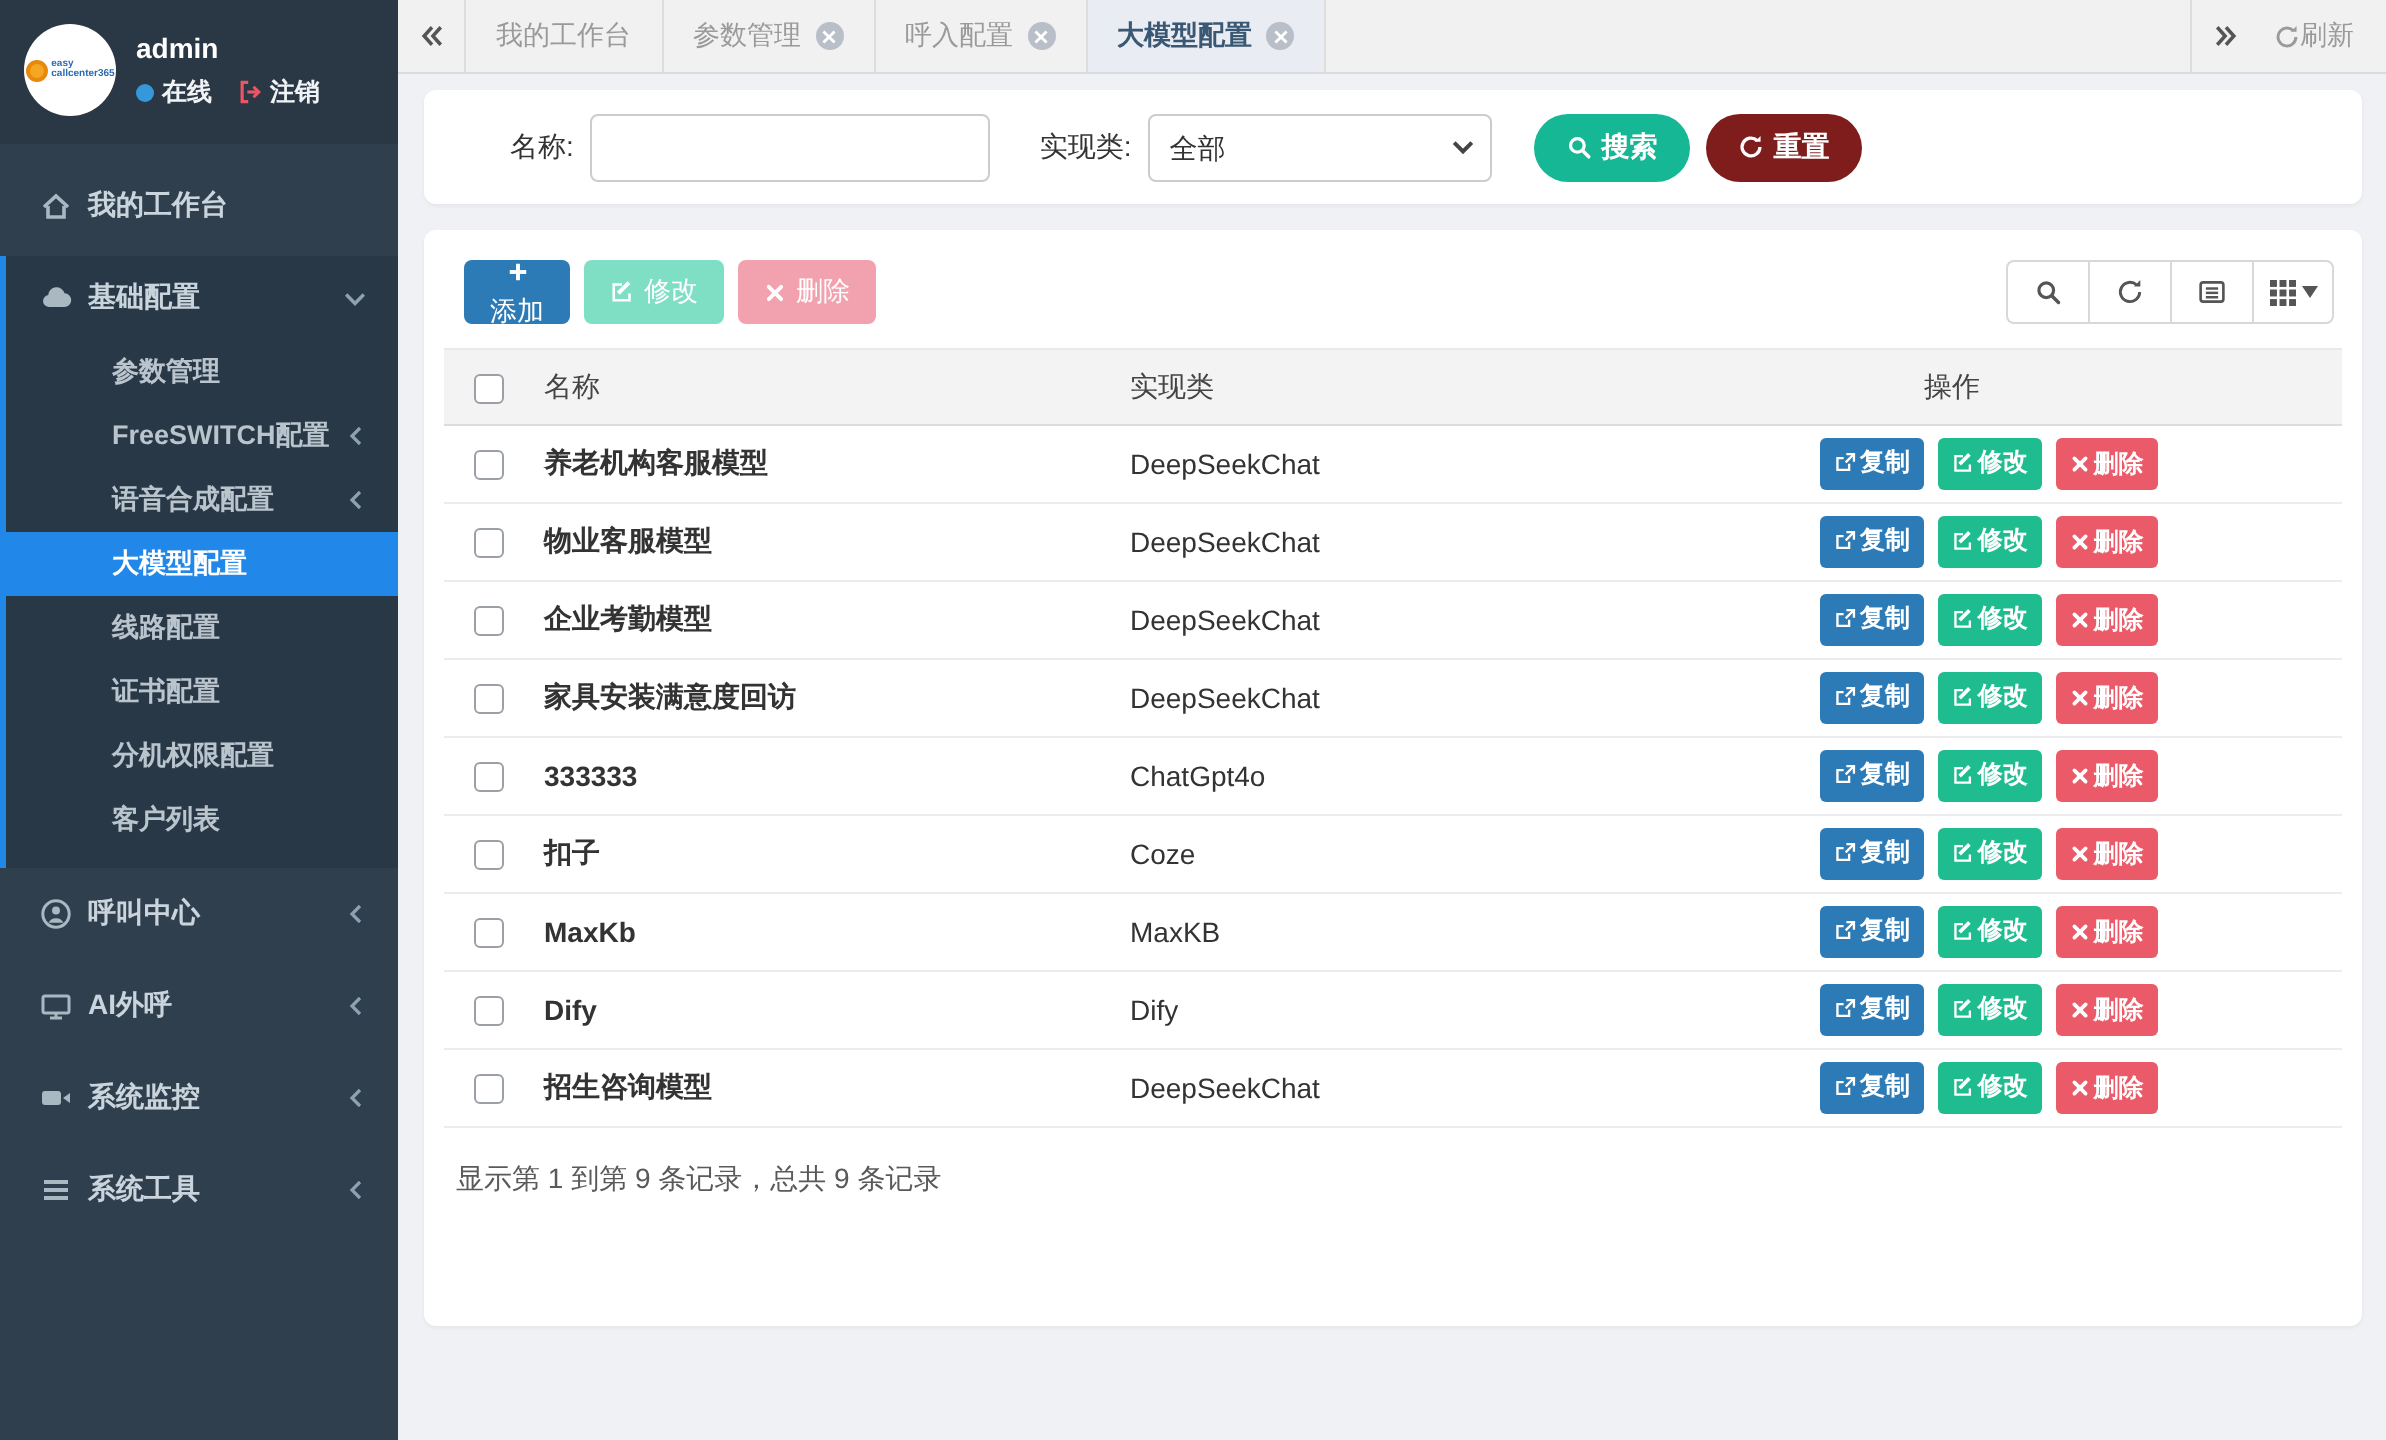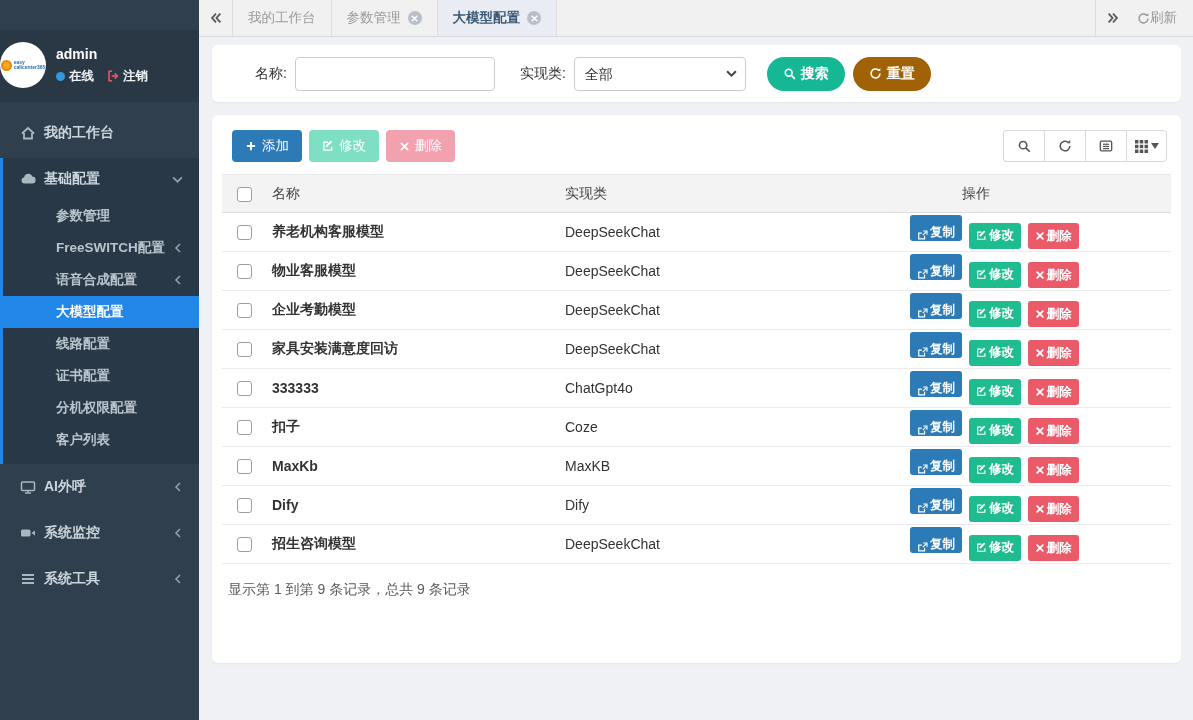--- a/index.html
+++ b/index.html
@@ -2,21 +2,21 @@
 <html><head>
 <meta charset="utf-8">
 <style>
   * { margin:0; padding:0; box-sizing:border-box; }
   html,body { width:1193px; height:720px; overflow:hidden; }
   body { font-family:"Liberation Sans","DejaVu Sans",sans-serif; font-size:14px; color:#333; background:#f0f1f4; }
   .app { display:flex; width:1193px; height:720px; }
 
   
   .sidebar { flex:0 0 199px; background:#2f3f4e; color:#c8d2da; overflow:hidden; }
-  .user-panel { display:flex; align-items:center; gap:10px; padding:12px 10px 14px 0; background:#2a3744;margin-top:30px; }
+  .user-panel { display:flex; align-items:center; gap:10px; padding:12px 10px 14px 12px; background:#2a3744; }
   .avatar { width:46px; height:46px; border-radius:50%; background:#fff; display:flex; align-items:center; justify-content:center; gap:2px; flex:none; }
   .logo-dot { width:11px; height:11px; border-radius:50%; background:#f5a623; border:2px solid #e8890c; }
   .logo-text { font-size:5px; color:#2a6bb5; line-height:5px; font-weight:bold; }
   .user-name { color:#fff; font-weight:bold; font-size:14px; margin-bottom:6px; }
   .user-status-row { display:flex; align-items:center; gap:4px; font-size:12.5px; color:#f0f3f5; font-weight:bold; }
   .status-dot { width:9px; height:9px; border-radius:50%; background:#3598db; display:inline-block; }
   .logout-link { display:flex; align-items:center; gap:3px; margin-left:8px; color:#f0f3f5; cursor:pointer; }
   .logout-link .licon { color:#ed5565; display:flex; }
 
   nav { padding-top:8px; }
@@ -45,45 +45,45 @@
 
   .search-panel { height:57px; display:flex; align-items:center; padding-left:43px; margin-bottom:13px; }
   .form-label { color:#333; margin-right:8px; }
   .name-input { width:200px; height:34px; border:1px solid #ccc; border-radius:4px; padding:0 10px; font-size:14px; outline:none; font-family:inherit; }
   .impl-label { margin-left:25px; }
   .select-wrap { position:relative; width:172px; }
   .impl-select { width:100%; height:34px; border:1px solid #ccc; border-radius:4px; padding:0 26px 0 10px; font-size:14px; appearance:none; -webkit-appearance:none; background:#fff; font-family:inherit; color:#333; }
   .select-wrap .sel-chev { position:absolute; right:9px; top:11px; color:#444; pointer-events:none; display:flex; }
   .pill-btn { display:flex; align-items:center; gap:5px; height:34px; padding:0 16px; border:none; border-radius:17px; color:#fff; font-size:14px; font-weight:bold; cursor:pointer; font-family:inherit; }
   .btn-search { background:#15b795; margin-left:21px; }
-  .btn-reset { background:#a16207; margin-left:8px; }
+  .btn-reset { background:#7f1d1d; margin-left:8px; }
 
   .table-panel { height:548px; padding:15px 0 0 0; display:flex; flex-direction:column; }
   .table-toolbar { display:flex; align-items:center; margin:0 14px 0 20px; flex:none; }
   .tb-btn { display:flex; align-items:center; gap:5px; height:32px; padding:0 13px; border:none; border-radius:4px; color:#fff; font-size:13.5px; cursor:pointer; margin-right:7px; font-family:inherit; }
-  .tb-add { background:#2c7ab6; }
+  .tb-add { background:#2c7ab6;flex-direction:column; }
   .tb-edit { background:#7fdfc5; }
   .tb-del { background:#f2a2ae; }
   .tb-right { margin-left:auto; display:flex; }
   .icon-btn { width:41px; height:32px; background:#fff; border:1px solid #d8d8d8; border-right-width:0; display:flex; align-items:center; justify-content:center; gap:3px; color:#555; cursor:pointer; }
   .icon-btn:first-child { border-radius:4px 0 0 4px; }
   .icon-btn:last-child { border-right-width:1px; border-radius:0 4px 4px 0; }
 
   table { border-collapse:collapse; margin:12px 10px 0 10px; width:calc(100% - 20px); table-layout:fixed; flex:none; }
   thead th { background:#f3f3f4; height:38px; font-weight:normal; color:#444; text-align:left; border-top:1px solid #e9e9eb; border-bottom:1px solid #dcdcdf; }
   th.col-check, td.col-check { width:42px; padding-left:15px; }
   th.col-name { width:301px; padding-left:8px; }
   th.col-impl { width:340px; }
   th.col-actions { padding-left:57px; }
   td { height:39px; border-bottom:1px solid #ececee; color:#333; }
   td.cell-name { padding-left:8px;font-weight:bold; }
   td.cell-actions { padding-left:5px; }
   input[type="checkbox"] { appearance:none; -webkit-appearance:none; width:15px; height:15px; border:1px solid #9aa0a6; border-radius:3px; background:#fff; cursor:pointer; vertical-align:middle; }
   .row-btn { display:inline-flex; align-items:center; gap:2px; height:26px; padding:0 7px; border:none; border-radius:3px; color:#fff; font-size:12.5px; font-weight:bold; cursor:pointer; margin-right:3px; font-family:inherit; }
-  .rb-copy { background:#2c7ab6;align-items:flex-end; }
+  .rb-copy { background:#2c7ab6; }
   .rb-edit { background:#1fbc8f; }
   .rb-del  { background:#ea5a68; }
 
   .table-summary { margin:17px 10px 0 10px; padding-left:6px; color:#5a5a5a; font-size:14px; }
 
   svg { display:block; }
 </style>
 </head>
 <body>
 
@@ -176,20 +176,35 @@
           </div>
           <div class="submenu-item">
             <span>客户列表</span>
           </div>
         </div>
       </div>
 
       <div class="nav-item">
         <span class="nicon">
           <svg width="16" height="16" viewBox="0 0 16 16">
+              <circle cx="8" cy="8" r="6.6" fill="none" stroke="currentColor" stroke-width="1.5"></circle>
+              <circle cx="8" cy="6.3" r="2" fill="currentColor"></circle>
+              <path d="M4.3 12.4a4.2 4.2 0 0 1 7.4 0" fill="currentColor"></path>
+            </svg>
+        </span>
+        <span>呼叫中心</span>
+        <span class="chev">
+            <svg width="10" height="10" viewBox="0 0 10 10">
+              <path d="M7 1 3 5l4 4" fill="none" stroke="currentColor" stroke-width="1.6"></path>
+            </svg>
+          </span>
+      </div>
+      <div class="nav-item">
+        <span class="nicon">
+          <svg width="16" height="16" viewBox="0 0 16 16">
               <rect x="1.5" y="3" width="13" height="8.5" rx="1" fill="none" stroke="currentColor" stroke-width="1.5"></rect>
               <line x1="8" y1="11.5" x2="8" y2="13.5" stroke="currentColor" stroke-width="1.5"></line>
               <line x1="5" y1="14" x2="11" y2="14" stroke="currentColor" stroke-width="1.5"></line>
             </svg>
         </span>
         <span>AI外呼</span>
         <span class="chev">
             <svg width="10" height="10" viewBox="0 0 10 10">
               <path d="M7 1 3 5l4 4" fill="none" stroke="currentColor" stroke-width="1.6"></path>
             </svg>
@@ -235,20 +250,29 @@
           <svg width="14" height="14" viewBox="0 0 16 16">
               <path d="M8 3 3.5 8 8 13M13 3 8.5 8 13 13" fill="none" stroke="currentColor" stroke-width="2"></path>
             </svg>
         </span>
       </div>
       <div class="tab">
         <span>我的工作台</span>
       </div>
       <div class="tab">
         <span>参数管理</span>
+        <span class="tab-close">
+            <svg width="7" height="7" viewBox="0 0 10 10">
+              <line x1="1" y1="1" x2="9" y2="9" stroke="#fff" stroke-width="2"></line>
+              <line x1="9" y1="1" x2="1" y2="9" stroke="#fff" stroke-width="2"></line>
+            </svg>
+          </span>
+      </div>
+      <div class="tab">
+        <span>呼入配置</span>
         <span class="tab-close">
             <svg width="7" height="7" viewBox="0 0 10 10">
               <line x1="1" y1="1" x2="9" y2="9" stroke="#fff" stroke-width="2"></line>
               <line x1="9" y1="1" x2="1" y2="9" stroke="#fff" stroke-width="2"></line>
             </svg>
           </span>
       </div>
       <div class="tab active">
         <span>大模型配置</span>
         <span class="tab-close">

